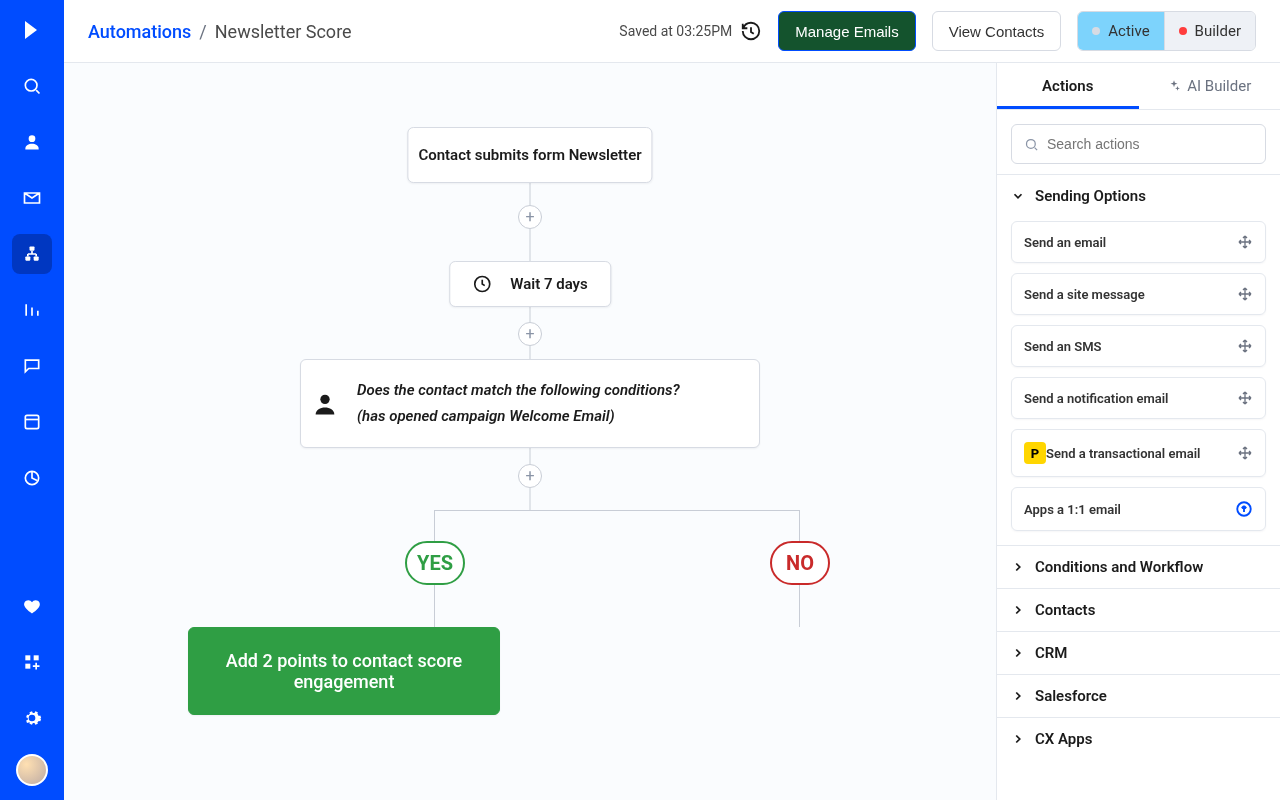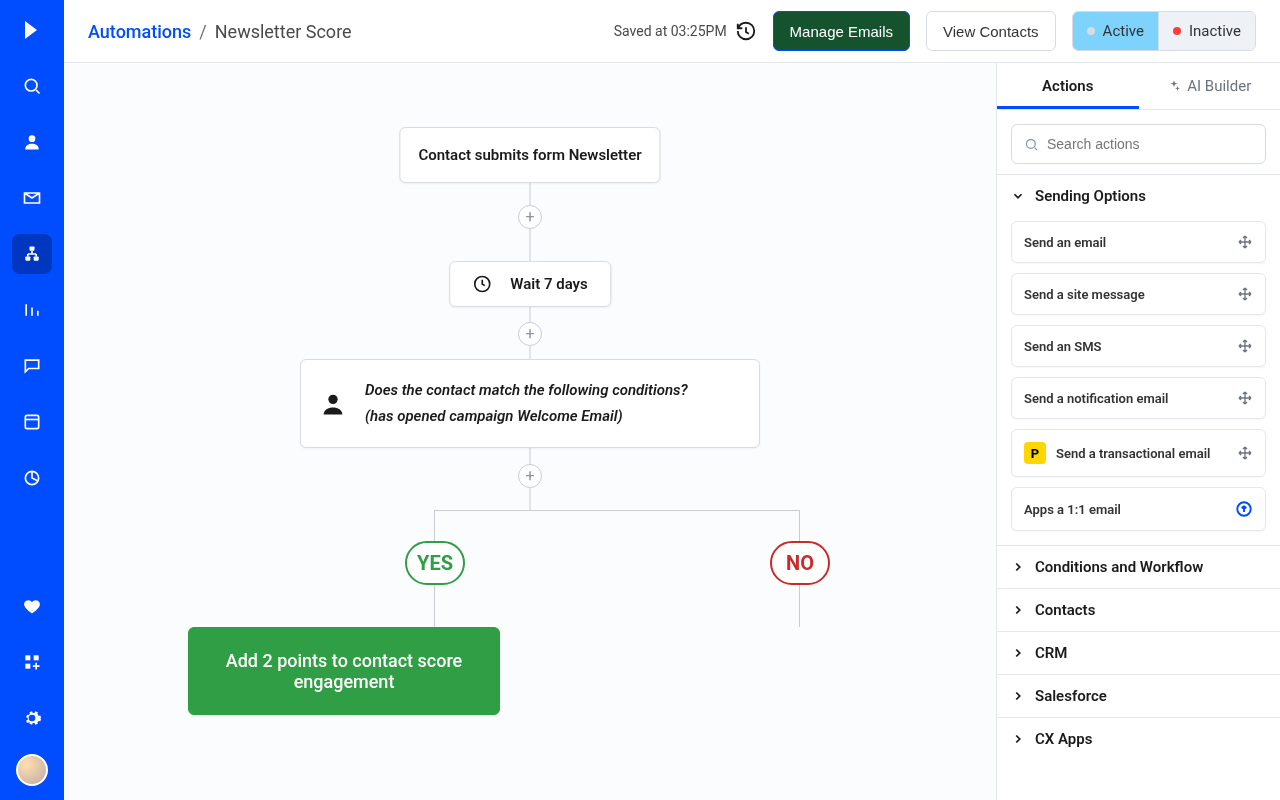--- a/index.html
+++ b/index.html
@@ -33,21 +33,21 @@
   .seg .opt.sel { background:#eef1f6; }
   .dot { width:8px; height:8px; border-radius:50%; background:#d7dbe3; display:inline-block; }
   .dot.red { background:#ff3d3d; }
 
   
   .workspace { flex:1; display:flex; min-height:0; }
   .canvas { flex:1; position:relative; overflow:hidden; background:#fafcfe; }
 
   .flow { position:absolute; left:50%; transform:translateX(-50%); top:64px; width:800px; }
 
-  .node { position:absolute; background:#fff; border:1px solid #d7dbe3; border-radius:6px; box-shadow:0 1px 2px rgba(16,24,40,0.05); padding:18px 18px; font-size:15px; color:#1b1b1b; display:flex; align-items:center; gap:18px; cursor:pointer; }
+  .node { position:absolute; background:#fff; border:1px solid #d7dbe3; border-radius:6px; box-shadow:0 1px 2px rgba(16,24,40,0.05); padding:18px 10px; font-size:15px; color:#1b1b1b; display:flex; align-items:center; gap:18px; cursor:pointer; }
   .node.trigger { left:50%; transform:translateX(-50%); top:0; font-weight:600; }
   .node.wait { left:50%; transform:translateX(-50%); top:134px; padding:12px 22px; font-weight:600; }
   .node.cond { left:50%; transform:translateX(-50%); top:232px; width:460px;font-style:italic; }
   .node.cond .txt { line-height:1.7; font-weight:600; }
   .node.action { left:58px; top:500px; width:312px; background:#2f9e44; border-color:#2f9e44; color:#fff; font-size:18px; font-weight:500; text-align:center; justify-content:center; padding:22px 26px; }
 
   .yesno { position:absolute; width:60px; height:44px; border:2px solid; border-radius:22px; display:flex; align-items:center; justify-content:center; font-weight:700; font-size:20px; background:#fff; cursor:pointer; }
   .yes { left:275px; top:414px; color:#2f9e44; border-color:#2f9e44; }
   .no  { left:640px; top:414px; color:#c92a2a; border-color:#c92a2a; }
 
@@ -72,21 +72,21 @@
   .panel { width:284px; border-left:1px solid #e4e8ee; background:#fff; display:flex; flex-direction:column; }
   .tabs { display:flex; border-bottom:1px solid #e4e8ee; }
   .tab { flex:1; text-align:center; padding:14px 0; font-size:15px; color:#6b7280; cursor:pointer; display:flex; align-items:center; justify-content:center; gap:6px; }
   .tab.sel { color:#1b1b1b; font-weight:600; border-bottom:3px solid #004cff; padding-bottom:11px; }
   .searchbox { margin:14px 14px 10px; border:1px solid #d7dbe3; border-radius:6px; height:40px; display:flex; align-items:center; padding:13px 12px; gap:8px; color:#8a94a6; }
   .searchbox input { border:none; outline:none; flex:1; font-size:14px; color:#333; background:transparent; }
   .group { border-top:1px solid #e4e8ee; }
   .group:first-of-type { border-top:none; }
   .ghead { display:flex; align-items:center; gap:10px; padding:12px 14px; font-weight:600; font-size:15px; cursor:pointer; }
   .items { padding:4px 14px 14px; display:flex; flex-direction:column; gap:10px; }
-  .actitem { border:1px solid #e4e8ee; border-radius:6px; padding:12px 12px; display:flex; align-items:center; gap:10px; font-size:13px; font-weight:600; color:#333; cursor:grab; box-shadow:0 1px 2px rgba(16,24,40,0.04); }
+  .actitem { border:1px solid #e4e8ee; border-radius:6px; padding:12px 12px; display:flex; align-items:center; font-size:13px; font-weight:600; color:#333; cursor:grab; box-shadow:0 1px 2px rgba(16,24,40,0.04); }
   .actitem .right { margin-left:auto; color:#6b7280; }
   .pbadge { width:22px; height:22px; background:#ffd600; color:#000; font-weight:800; border-radius:4px; display:flex; align-items:center; justify-content:center; font-size:13px; }
   .upicon { color:#004cff; margin-left:auto; }
 
   svg { display:block; }
 </style>
 </head>
 <body>
 
 <div class="app">
@@ -188,21 +188,21 @@
       <button class="btn">
           <span>View Contacts</span>
         </button>
       <div class="seg">
         <div class="opt">
             <span class="dot"></span>
             <span>Active</span>
           </div>
         <div class="opt sel">
             <span class="dot red"></span>
-            <span>Inactive</span>
+            <span>Builder</span>
           </div>
       </div>
     </header>
 
     <div class="workspace">
 
       <div class="canvas">
         <div class="flow">
           <div class="v v1"></div>
           <div class="plus p1">+</div>

